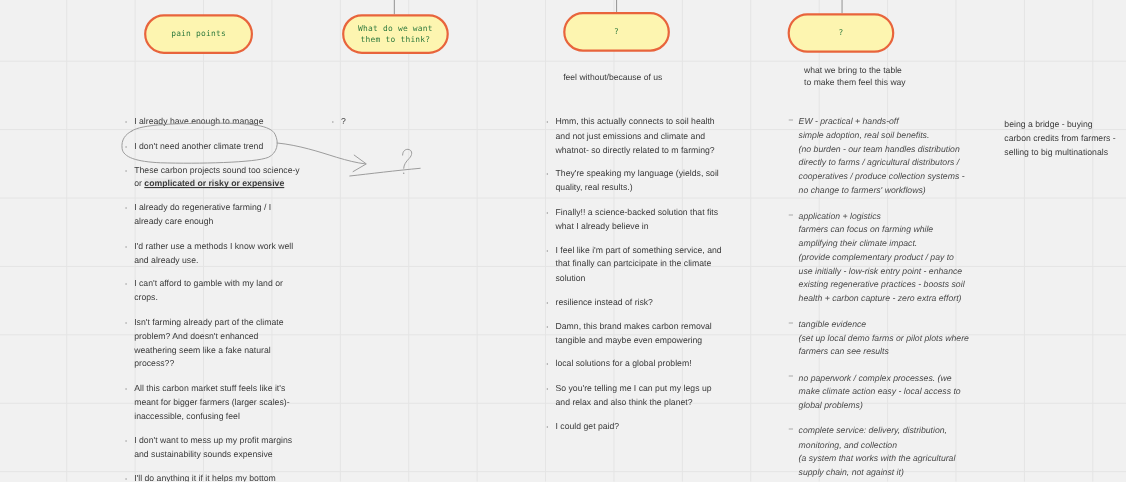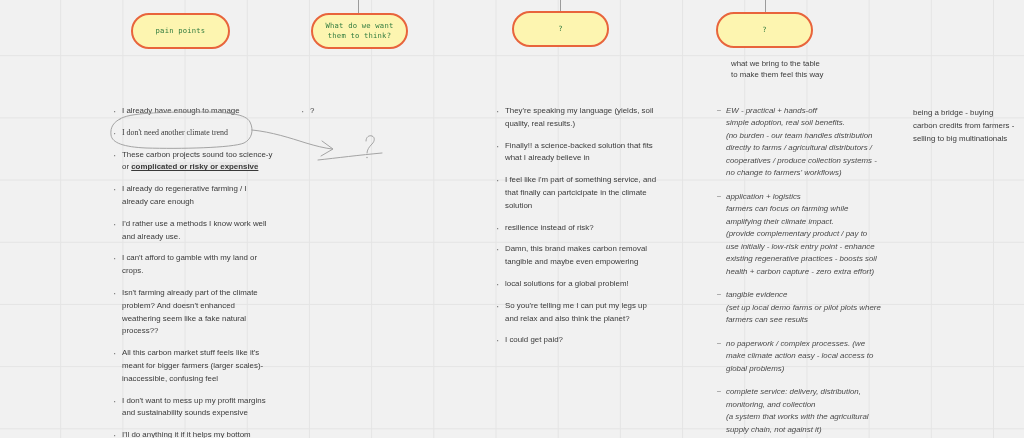--- a/index.html
+++ b/index.html
@@ -135,27 +135,28 @@
   </div>
 
   <div class="pill" style="left:512px; top:11px; width:97px; height:36px;">
     <span>?</span>
   </div>
 
   <div class="pill" style="left:716px; top:12px; width:97px; height:36px;">
     <span>?</span>
   </div>
 
+  <div class="caption" style="left:512px; top:65px; width:180px;">feel without/because of us</div>
 
   <div class="caption" style="left:731px; top:58px; width:180px;">what we bring to the table
 to make them feel this way</div>
 
   <div class="col" style="left:112px; top:105px; width:168px;">
     <div class="bullet">I already have enough to manage</div>
-    <div class="bullet" style="font-family:Liberation Serif, serif;">I don't need another climate trend</div>
+    <div class="bullet" style="">I don't need another climate trend</div>
     <div class="bullet"><span>These carbon projects sound too science-y
 or </span><span class="hl">complicated or risky or expensive</span></div>
     <div class="bullet">I already do regenerative farming / I
 already care enough</div>
     <div class="bullet">I'd rather use a methods I know work well
 and already use.</div>
     <div class="bullet">I can't afford to gamble with my land or
 crops.</div>
     <div class="bullet">Isn't farming already part of the climate
 problem? And doesn't enhanced
@@ -169,20 +170,23 @@
     <div class="bullet">I'll do anything it if it helps my bottom
 line.</div>
 
   </div>
 
   <div class="col" style="left:300px; top:105px; width:120px;">
     <div class="bullet">?</div>
   </div>
 
   <div class="col" style="left:495px; top:105px; width:168px;">
+    <div class="bullet">Hmm, this actually connects to soil health
+and not just emissions and climate and
+whatnot- so directly related to m farming?</div>
     <div class="bullet">They're speaking my language (yields, soil
 quality, real results.)</div>
     <div class="bullet">Finally!! a science-backed solution that fits
 what I already believe in</div>
     <div class="bullet">I feel like i'm part of something service, and
 that finally can partcicipate in the climate
 solution</div>
     <div class="bullet">resilience instead of risk?</div>
     <div class="bullet">Damn, this brand makes carbon removal
 tangible and maybe even empowering</div>

